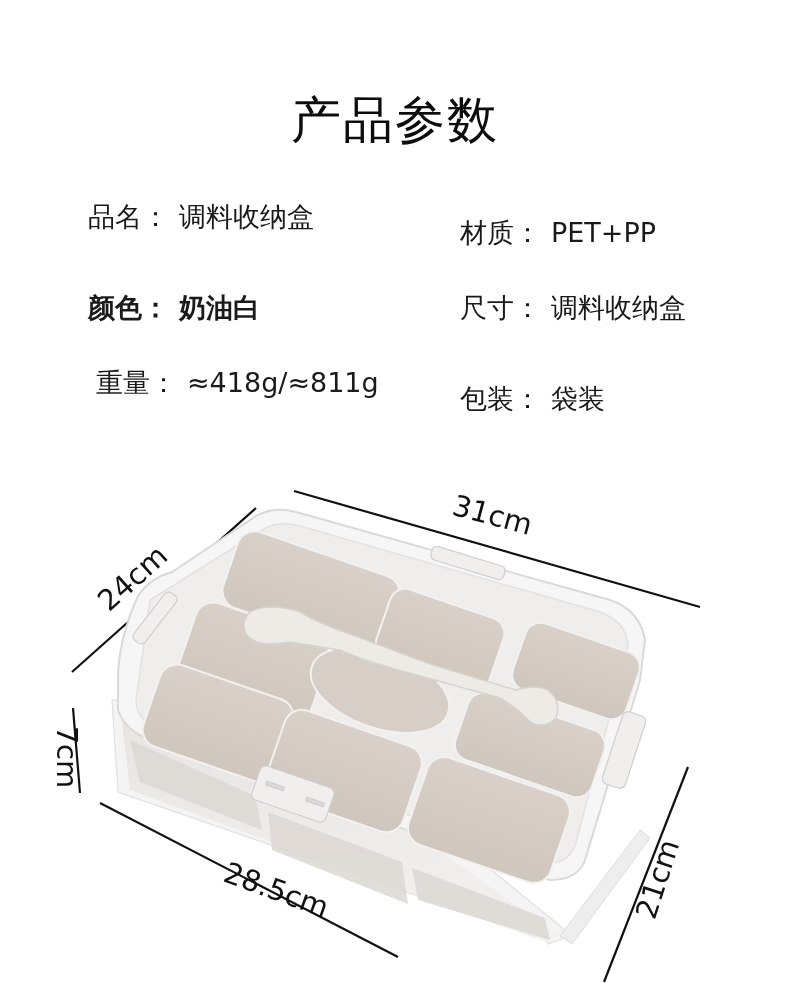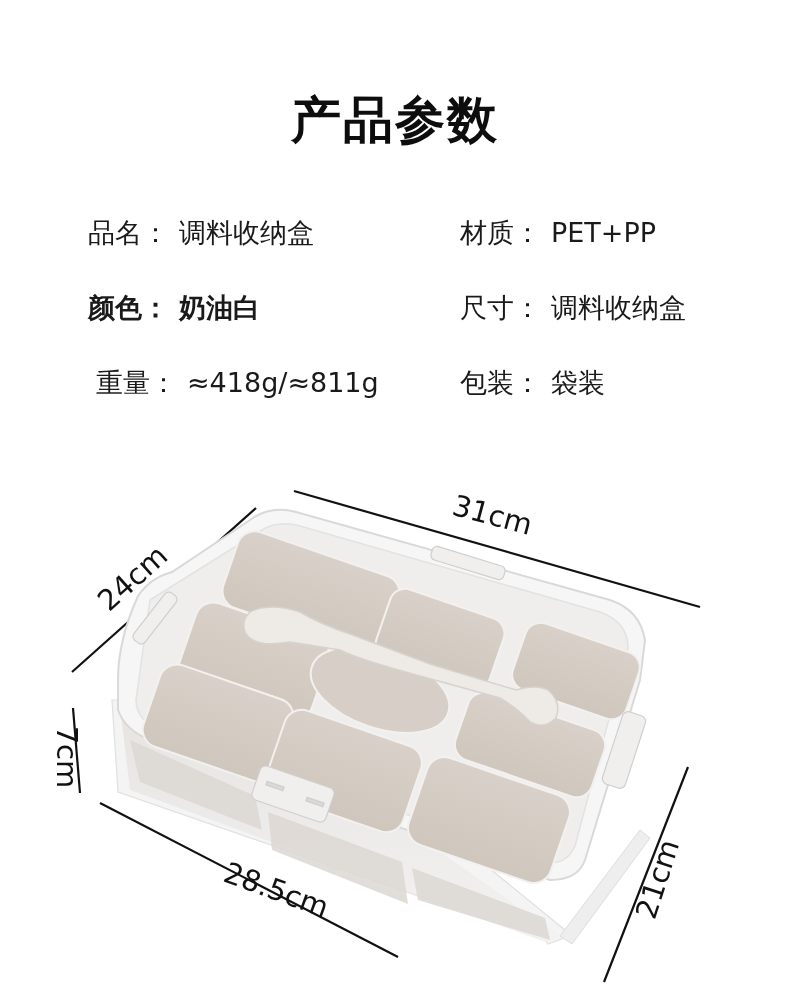--- a/index.html
+++ b/index.html
@@ -1,54 +1,54 @@
 <!DOCTYPE html>
 <html><head>
   <meta charset="utf-8">
   <style>
     * { margin: 0; padding: 0; box-sizing: border-box; }
     html, body { width: 790px; height: 986px; background: #ffffff; overflow: hidden; }
     body { position: relative; font-family: "DejaVu Sans", "Liberation Sans", sans-serif; color: #111; }
     .title {
       position: absolute; left: 0; top: 88px; width: 790px; text-align: center;
-      font-size: 50px; font-weight: bold; letter-spacing: 2px; color: #0d0d0d;
+      font-size: 50px; font-weight: normal; letter-spacing: 2px; color: #0d0d0d;
       line-height: 64px;
     }
     .spec {
       position: absolute; font-size: 27px; line-height: 34px; color: #1a1a1a; white-space: nowrap;
     }
     .spec .label { }
     .spec .value { margin-left: 10px; }
     .dim-label {
       position: absolute; font-size: 29px; color: #111; white-space: nowrap;
       transform-origin: center center; line-height: 30px;
     }
   </style>
 </head>
 <body>
 
 <div class="title">产品参数</div>
 
-<div class="spec" style="left:88px; top:216px;">
+<div class="spec" style="left:88px; top:200px;">
   <span class="label">品名：</span><span class="value">调料收纳盒</span>
 </div>
 <div class="spec" style="left:88px; top:291px;font-weight:bold;">
   <span class="label">颜色：</span><span class="value">奶油白</span>
 </div>
 <div class="spec" style="left:96px; top:366px;">
   <span class="label">重量：</span><span class="value">≈418g/≈811g</span>
 </div>
 
 <div class="spec" style="left:460px; top:216px;">
   <span class="label">材质：</span><span class="value">PET+PP</span>
 </div>
 <div class="spec" style="left:460px; top:291px;">
   <span class="label">尺寸：</span><span class="value">调料收纳盒</span>
 </div>
-<div class="spec" style="left:460px; top:366px;">
+<div class="spec" style="left:460px; top:382px;">
   <span class="label">包装：</span><span class="value">袋装</span>
 </div>
 
 <svg width="790" height="986" viewBox="0 0 790 986" style="position:absolute; left:0; top:0;">
   <defs>
     <linearGradient id="compGrad" x1="0" y1="0" x2="0" y2="1">
       <stop offset="0" stop-color="#d9d1c9"></stop>
       <stop offset="1" stop-color="#cfc6bd"></stop>
     </linearGradient>
     <linearGradient id="sideGrad" x1="0" y1="0" x2="0" y2="1">

